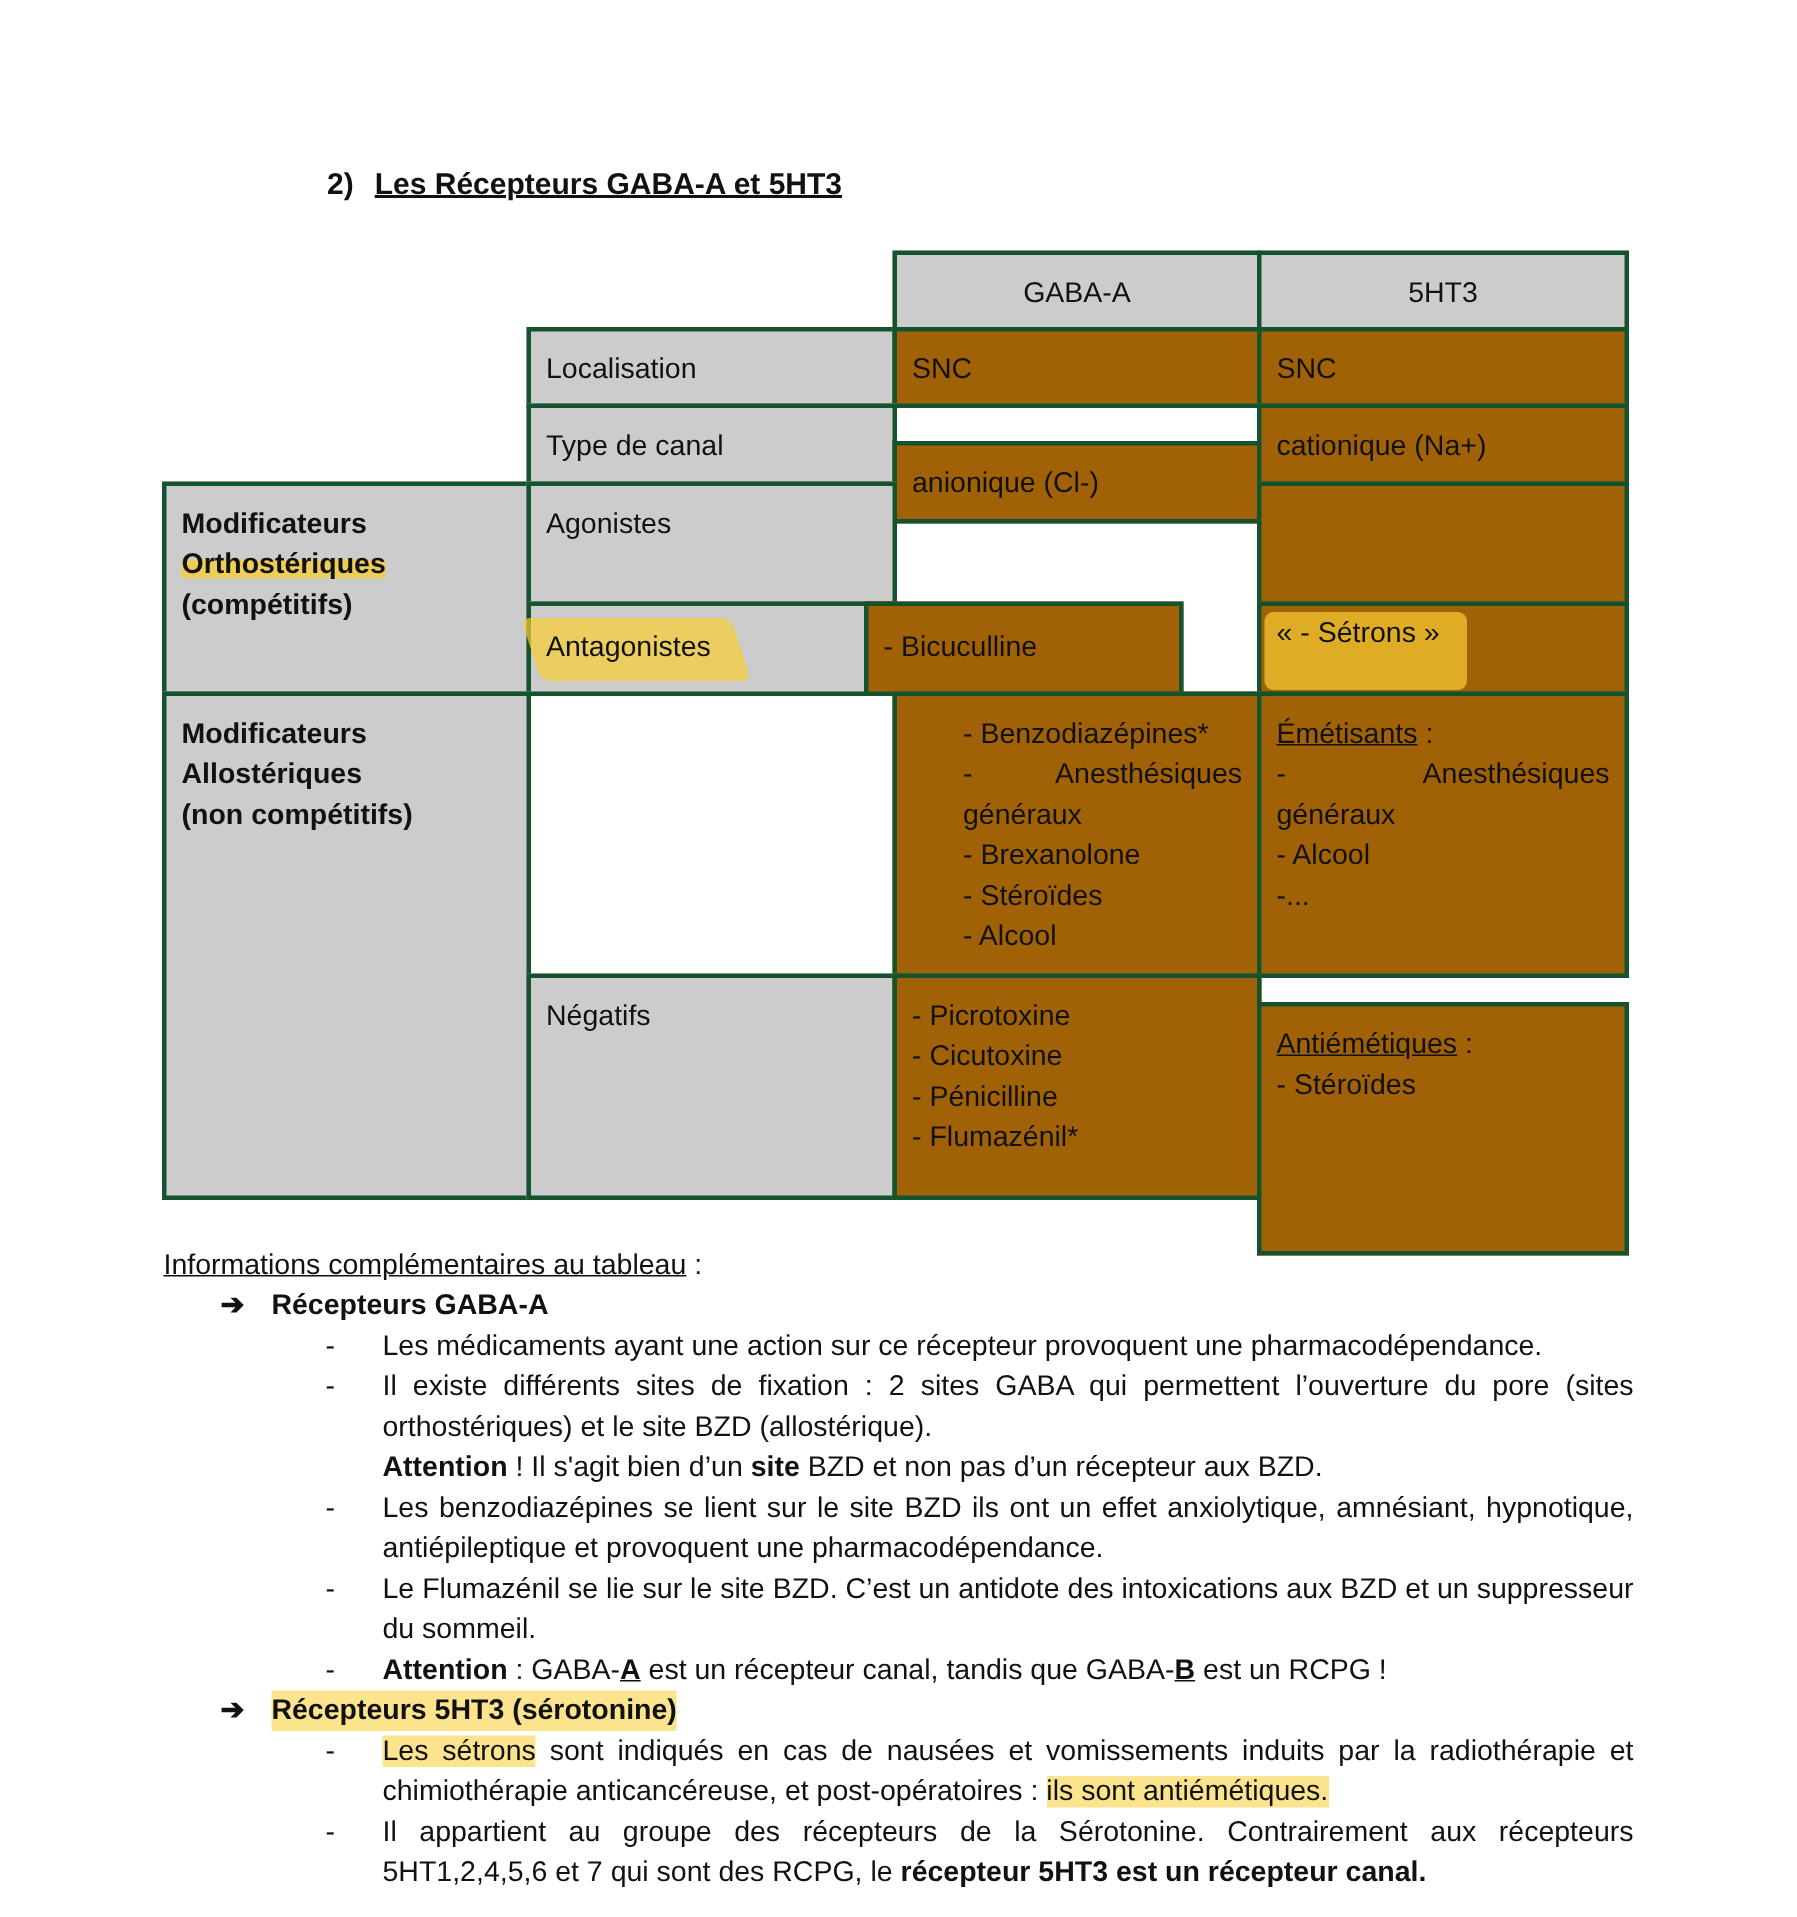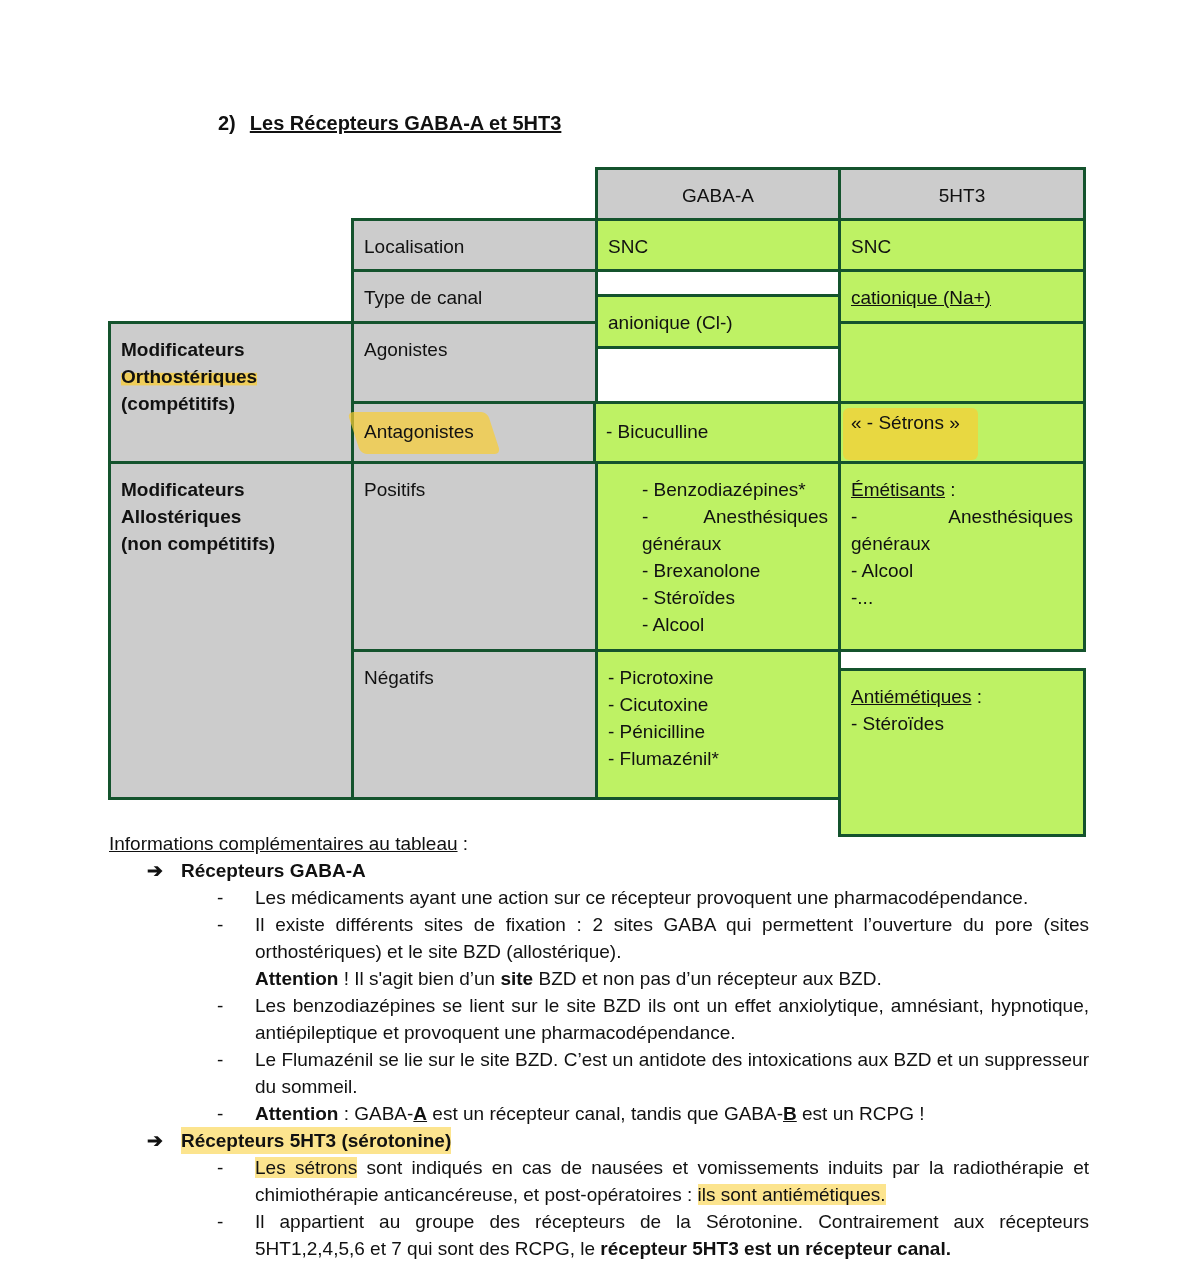--- a/index.html
+++ b/index.html
@@ -15,21 +15,21 @@
   .title .txt { text-decoration: underline; }
 
   .tbl {
     position: absolute; left: 108px; top: 167px; width: 978px; height: 633px;
   }
   .cell {
     position: absolute; box-sizing: border-box; border: 3px solid #14532d;
     font-size: 19px; line-height: 27px; padding: 12px 10px 0 10px;
   }
   .gray { background: #cccccc; }
-  .white { background: #bef264; }
+  .white { background: #a16207; }
   .head { text-align: center; padding-top: 12px; }
   .bold { font-weight: bold; }
   .hl {
     background: linear-gradient(180deg, rgba(255,214,60,0) 30%, rgba(250,205,50,0.75) 35%, rgba(250,205,50,0.75) 90%, rgba(255,214,60,0) 95%);
   }
   .hl-block {
     position: absolute; background: rgba(250,205,50,0.7); border-radius: 6px;
   }
   .ul { text-decoration: underline; }
   .justify-line { display: flex; justify-content: space-between; }
@@ -54,46 +54,45 @@
 
   <div class="cell gray head" style="left:487px;top:0;width:246px;height:54px;">GABA-A</div>
   <div class="cell gray head" style="left:730px;top:0;width:248px;height:54px;">5HT3</div>
 
   <div class="cell gray" style="left:243px;top:51px;width:247px;height:54px;">Localisation</div>
   <div class="cell white" style="left:487px;top:51px;width:246px;height:54px;">SNC</div>
   <div class="cell white" style="left:730px;top:51px;width:248px;height:54px;">SNC</div>
 
   <div class="cell gray" style="left:243px;top:102px;width:247px;height:55px;">Type de canal</div>
   <div class="cell white" style="left:487px;top:102px;width:246px;height:55px;margin-top:25px;">anionique (Cl-)</div>
-  <div class="cell white" style="left:730px;top:102px;width:248px;height:55px;text-decoration:underline;">cationique (Na+)</div>
+  <div class="cell white" style="left:730px;top:102px;width:248px;height:55px;">cationique (Na+)</div>
 
   <div class="cell gray bold" style="left:0;top:154px;width:246px;height:143px;">
     <div>Modificateurs</div>
     <div><span class="hl">Orthostériques</span></div>
     <div>(compétitifs)</div>
   </div>
   <div class="cell gray" style="left:243px;top:154px;width:247px;height:83px;">Agonistes</div>
   <div class="cell white" style="left:730px;top:154px;width:248px;height:83px;"></div>
 
   <div class="cell gray" style="left:243px;top:234px;width:247px;height:63px;padding-top:14px;">
     <div class="hl-block" style="left:0;top:8px;width:140px;height:42px;transform:skewX(18deg);"></div>
     <span style="position:relative;">Antagonistes</span>
   </div>
-  <div class="cell white" style="left:485px;top:234px;width:259px;height:63px;padding-top:14px;">- Bicuculline</div>
+  <div class="cell white" style="left:468px;top:234px;width:213px;height:63px;padding-top:14px;">- Bicuculline</div>
   <div class="cell white" style="left:730px;top:234px;width:248px;height:63px;padding-top:5px;">
     <div class="hl-block" style="left:2px;top:4px;width:135px;height:52px;"></div>
     <span style="position:relative;">« - Sétrons »</span>
   </div>
 
   <div class="cell gray bold" style="left:0;top:294px;width:246px;height:339px;">
     <div>Modificateurs</div>
     <div>Allostériques</div>
     <div>(non compétitifs)</div>
   </div>
-  <div class="cell gray" style="left:243px;top:294px;width:247px;height:191px;">Positifs</div>
   <div class="cell white" style="left:487px;top:294px;width:246px;height:191px;padding-left:44px;">
     <div>- Benzodiazépines*</div>
     <div class="justify-line">
         <span>-</span>
         <span>Anesthésiques</span>
       </div>
     <div>généraux</div>
     <div>- Brexanolone</div>
     <div>- Stéroïdes</div>
     <div>- Alcool</div>

